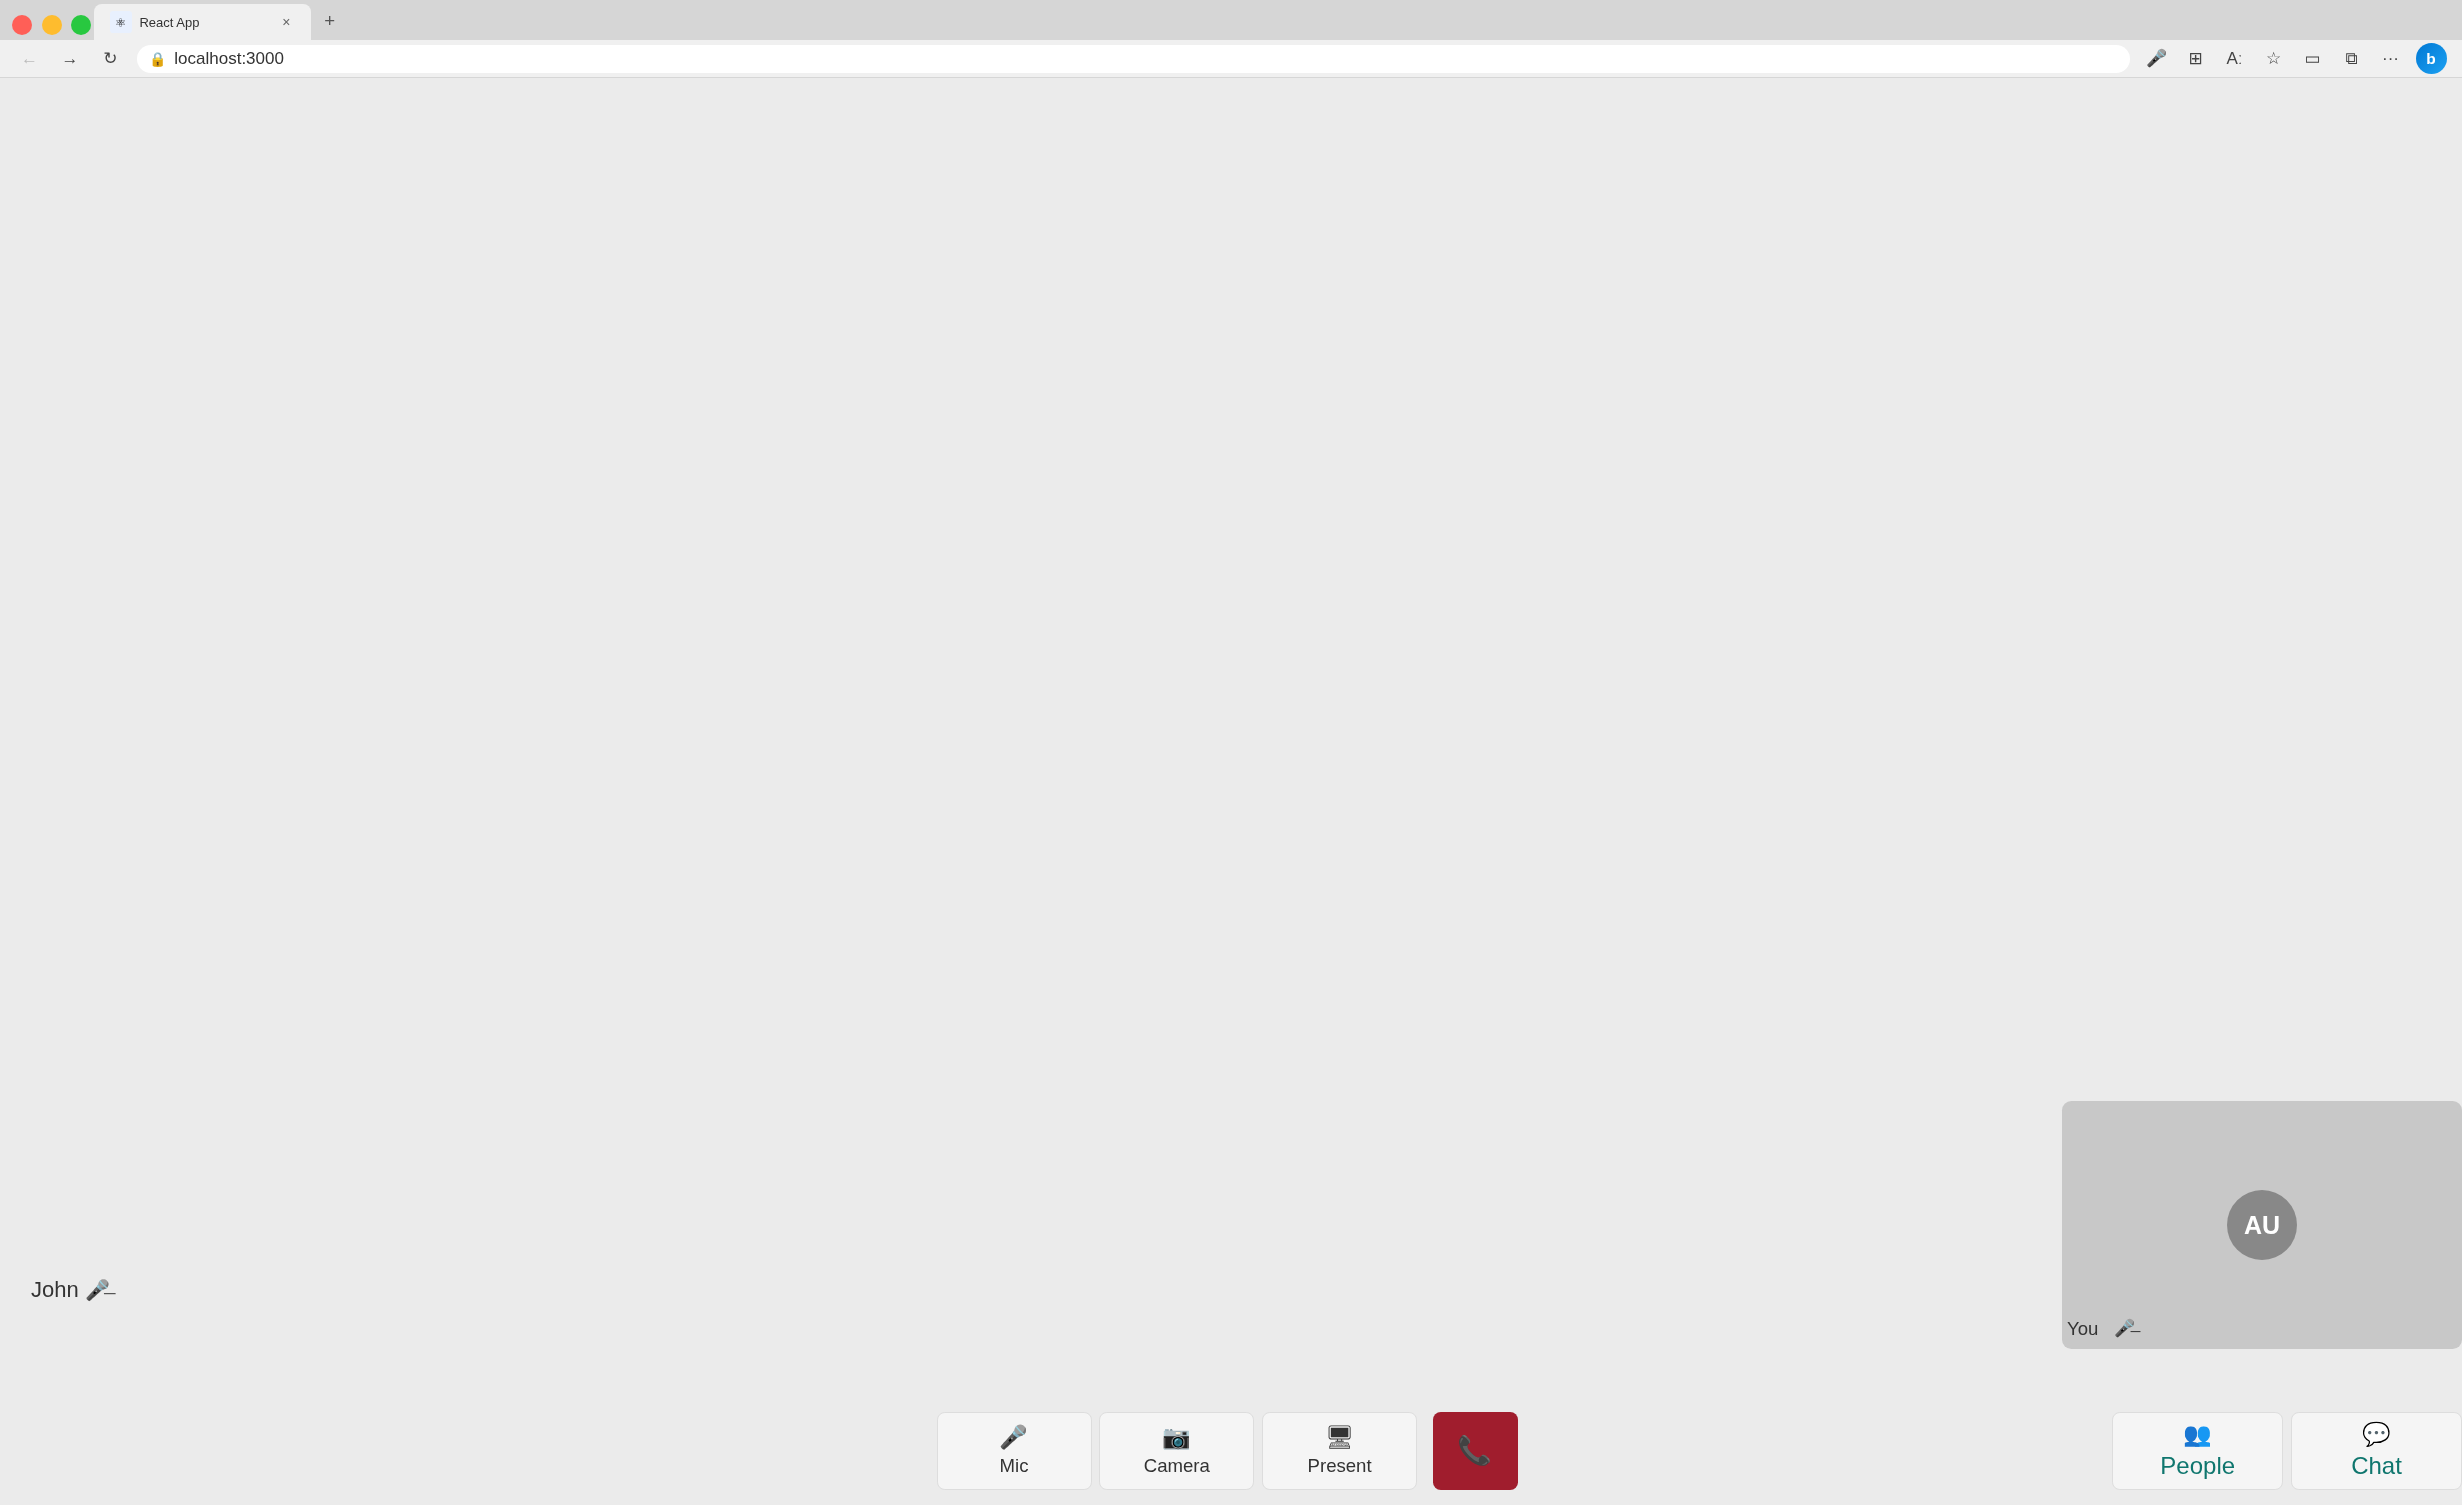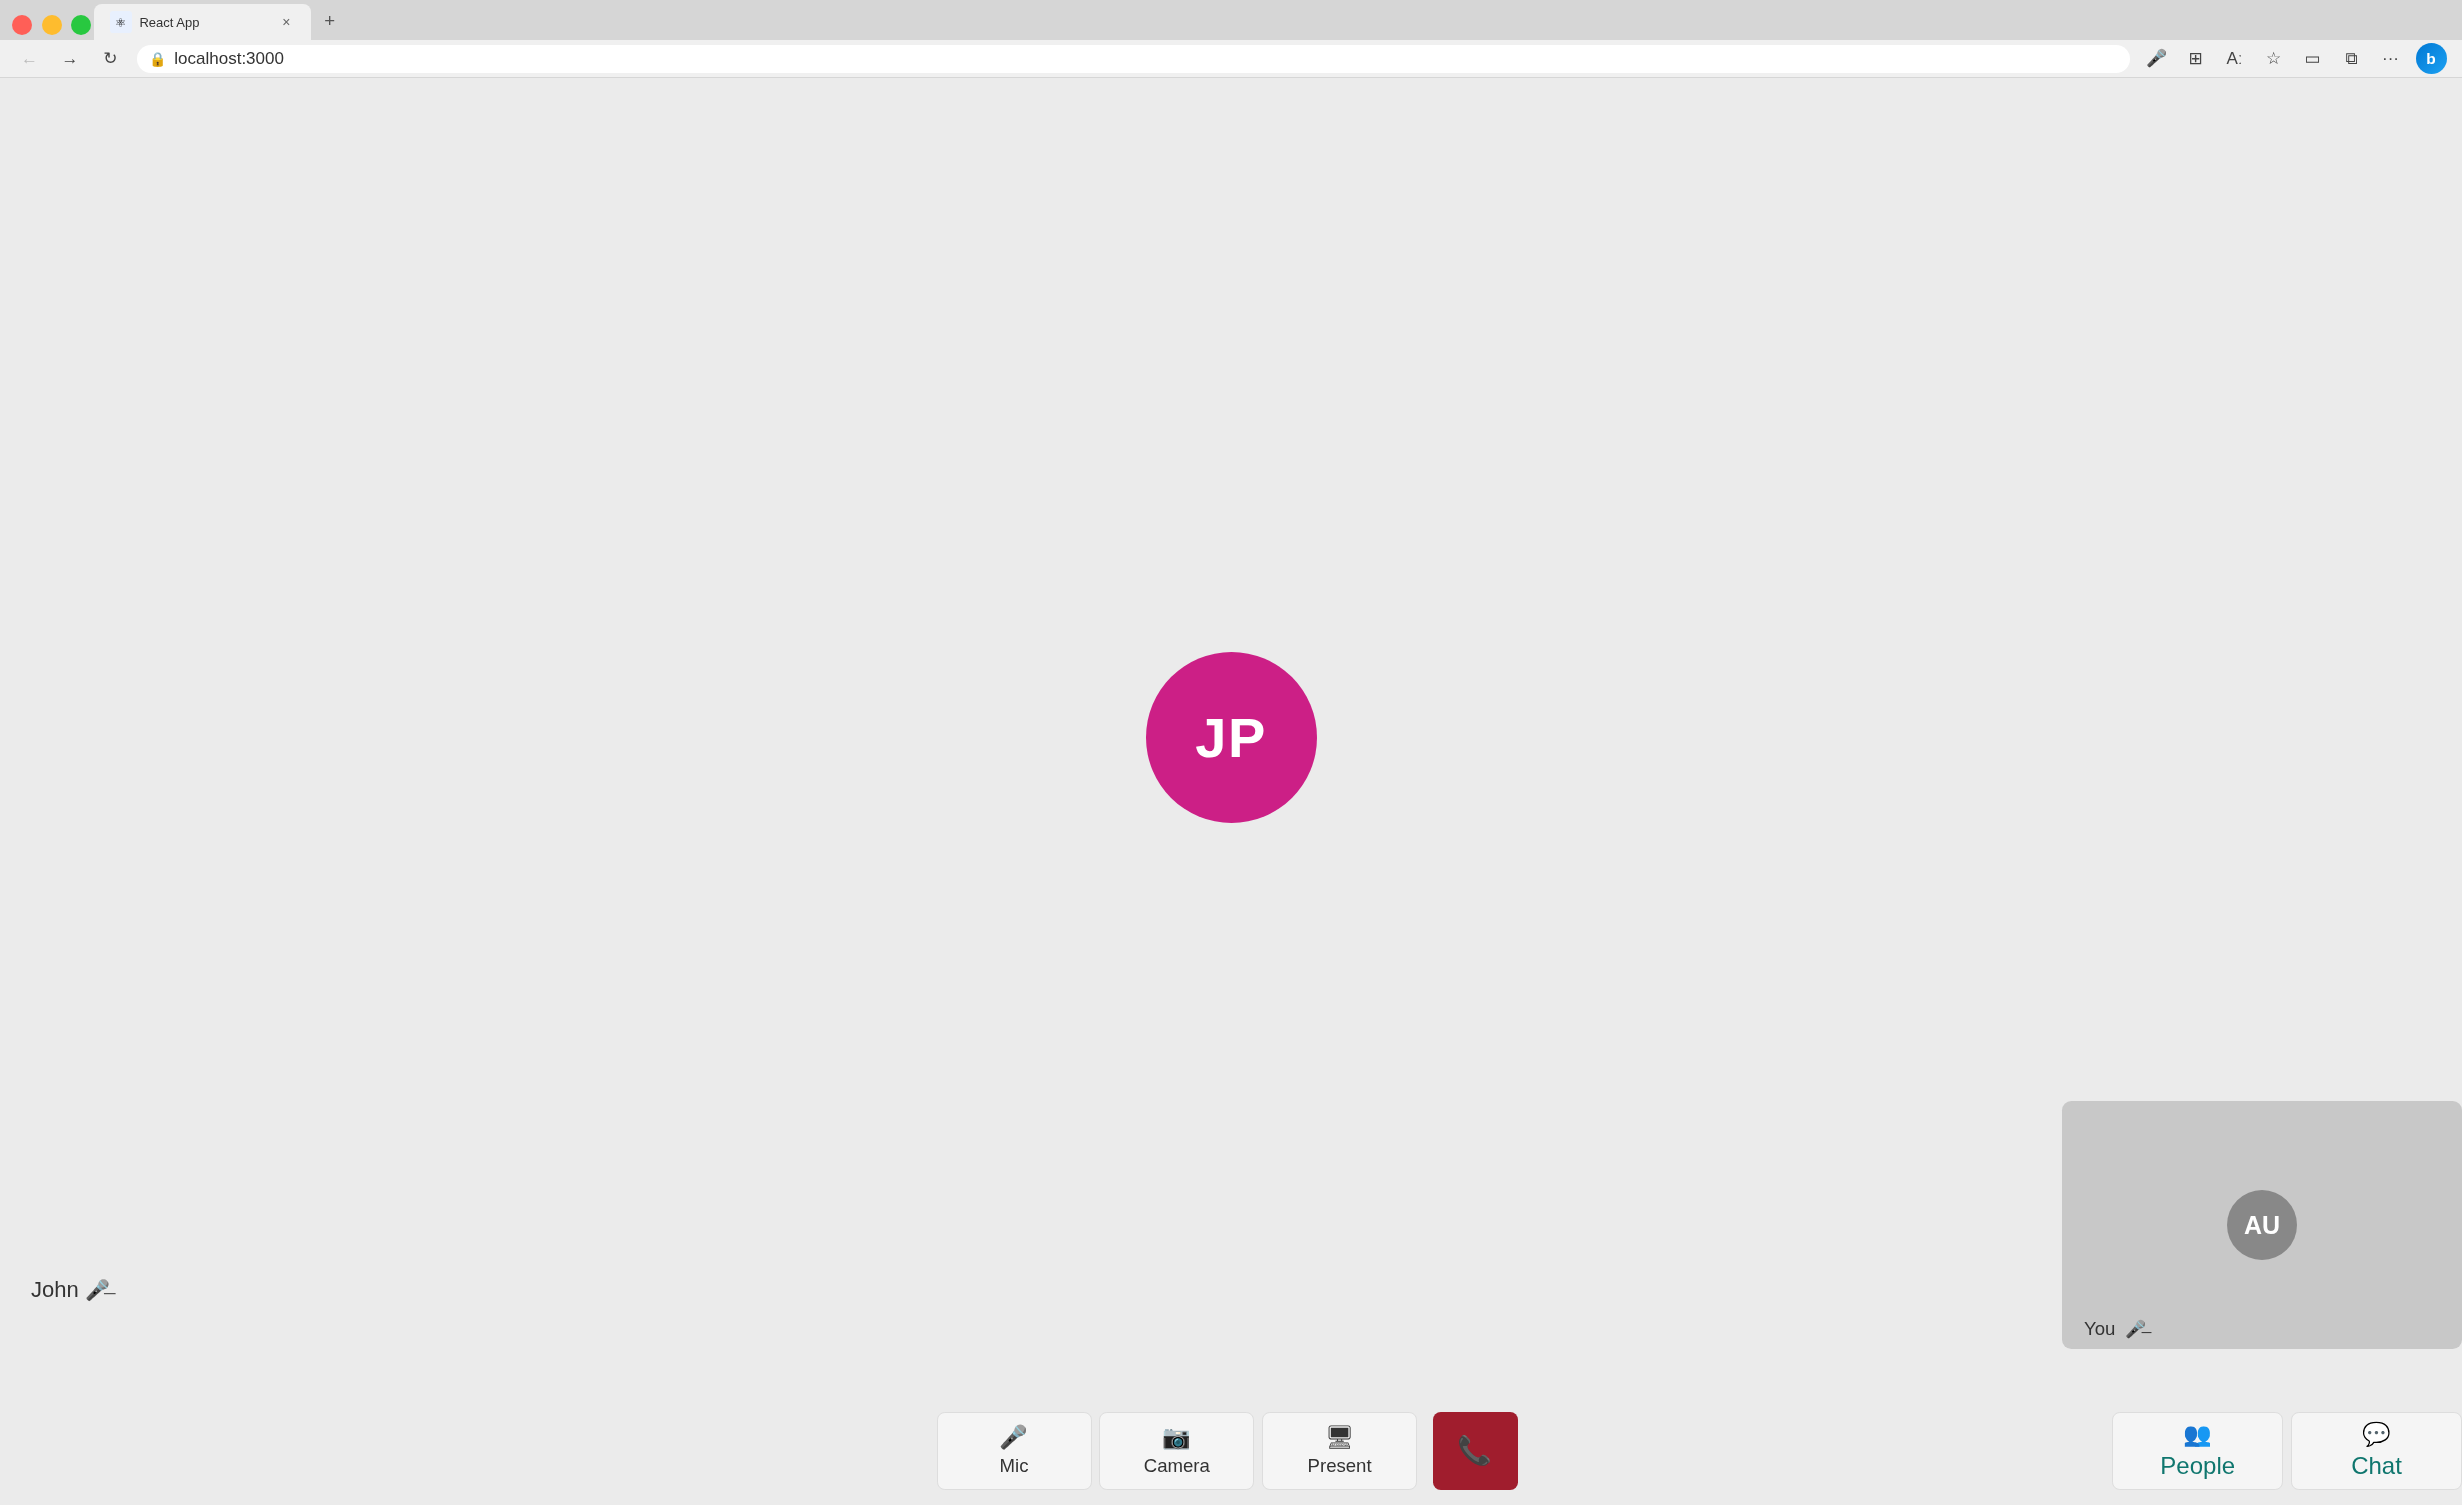--- a/index.html
+++ b/index.html
@@ -207,24 +207,24 @@
       display: flex;
       align-items: center;
       justify-content: center;
       color: white;
       font-size: 25px;
       font-weight: 600;
     }
     .self-label {
       position: absolute;
       bottom: 9.3px;
-      left: 22px;
-      display: flex;
-      align-items: flex-end;
-      gap: 10px;
+      left: 5px;
+      display: flex;
+      align-items: flex-start;
+      gap: 16px;
       color: #333;
       font-size: 18.6px;
     }
 
     
     .control-bar {
       height: 109px;
       background: transparent;
       display: flex;
       align-items: center;
@@ -328,23 +328,20 @@
       <button class="toolbar-icon-btn">⧉</button>
       <button class="toolbar-icon-btn">···</button>
       <div class="bing-icon">b</div>
     </div>
   </div>
 </div>
 
 <div class="main-content">
   <div class="video-area">
 
-    <div class="main-avatar" style="background: rgb(204, 31, 134);">
-      <span>JP</span>
-    </div>
 
     <div class="participant-label">
       <span>John</span>
       <span class="muted-icon">🎤̶</span>
     </div>
 
     <div class="self-preview">
       <div class="self-avatar">
         <span>AU</span>
       </div>

